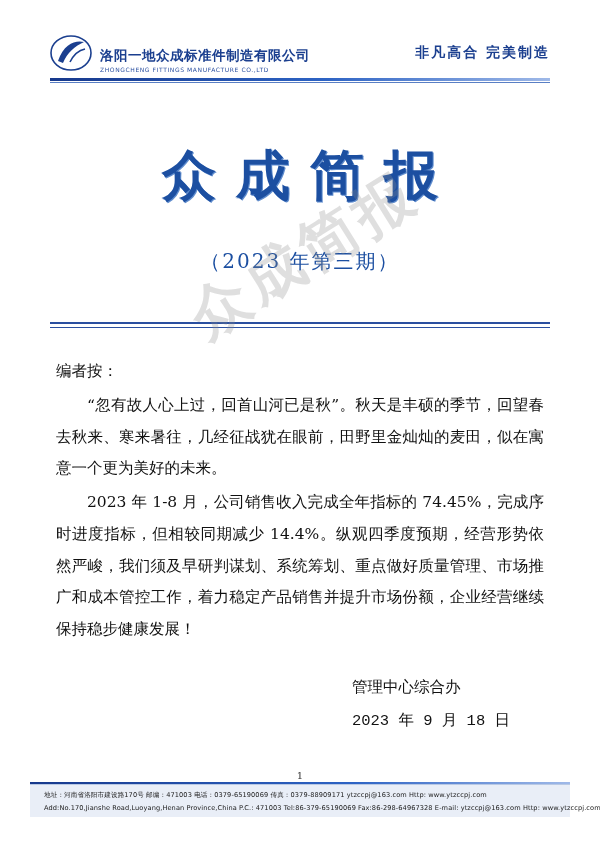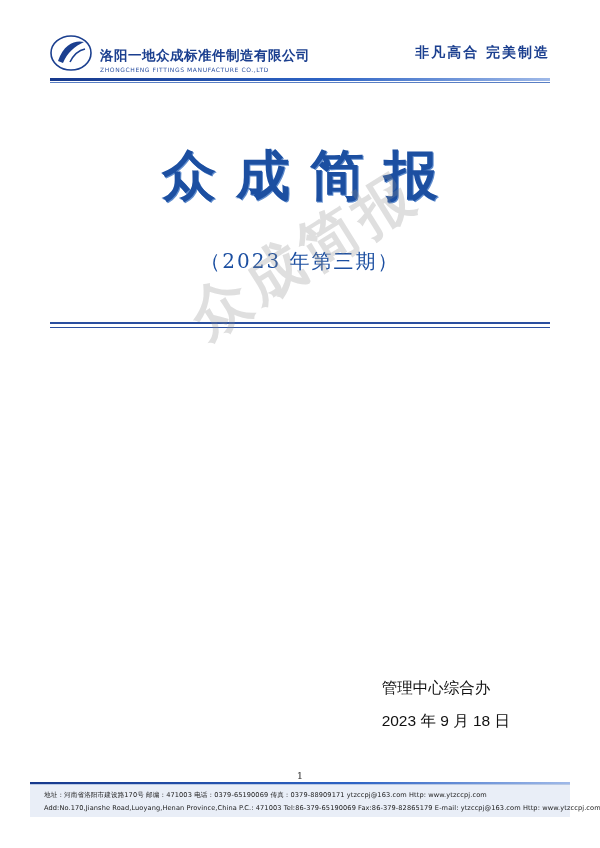--- a/index.html
+++ b/index.html
@@ -162,21 +162,21 @@
   }
   .indent {
     text-indent: 2em;
   }
 
   .signature {
     position: absolute;
     right: 90px;
     top: 672px;
     text-align: left;
-    font-family: Liberation Sans, sans-serif;
+    font-family: Liberation Mono, monospace;
     font-size: 15.5px;
     line-height: 2.1;
     color: #111;
   }
 
   
   .page-number {
     position: absolute;
     left: 0;
     right: 0;
@@ -242,27 +242,32 @@
   <div class="doc-title">众成简报</div>
   <div class="doc-issue">（2023 年第三期）</div>
 
   <div class="divider-wrap">
     <div class="divider-thick"></div>
     <div class="divider-thin"></div>
   </div>
 
   <div class="watermark">众成简报</div>
 
+  <div class="body-text">
+    <p>编者按：</p>
+    <p class="indent">“忽有故人心上过，回首山河已是秋”。秋天是丰硕的季节，回望春去秋来、寒来暑往，几经征战犹在眼前，田野里金灿灿的麦田，似在寓意一个更为美好的未来。</p>
+    <p class="indent">2023 年 1-8 月，公司销售收入完成全年指标的 74.45%，完成序时进度指标，但相较同期减少 14.4%。纵观四季度预期，经营形势依然严峻，我们须及早研判谋划、系统筹划、重点做好质量管理、市场推广和成本管控工作，着力稳定产品销售并提升市场份额，企业经营继续保持稳步健康发展！</p>
+  </div>
 
   <div class="signature">
     <div>管理中心综合办</div>
     <div>2023 年 9 月 18 日</div>
   </div>
 
   <div class="page-number">1</div>
   <div class="footer-rule"></div>
   <div class="footer-band"></div>
   <div class="footer-lines">
     <div>地址：河南省洛阳市建设路170号  邮编：471003  电话：0379-65190069  传真：0379-88909171  ytzccpj@163.com  Http: www.ytzccpj.com</div>
-    <div>Add:No.170,Jianshe Road,Luoyang,Henan Province,China  P.C.: 471003  Tel:86-379-65190069  Fax:86-379-82865179  E-mail: ytzccpj@163.com  Http: www.ytzccpj.com</div>
+    <div>Add:No.170,Jianshe Road,Luoyang,Henan Province,China  P.C.: 471003  Tel:86-379-65190069  Fax:86-298-64967328  E-mail: ytzccpj@163.com  Http: www.ytzccpj.com</div>
   </div>
 
 </div>
 
 </body></html>

